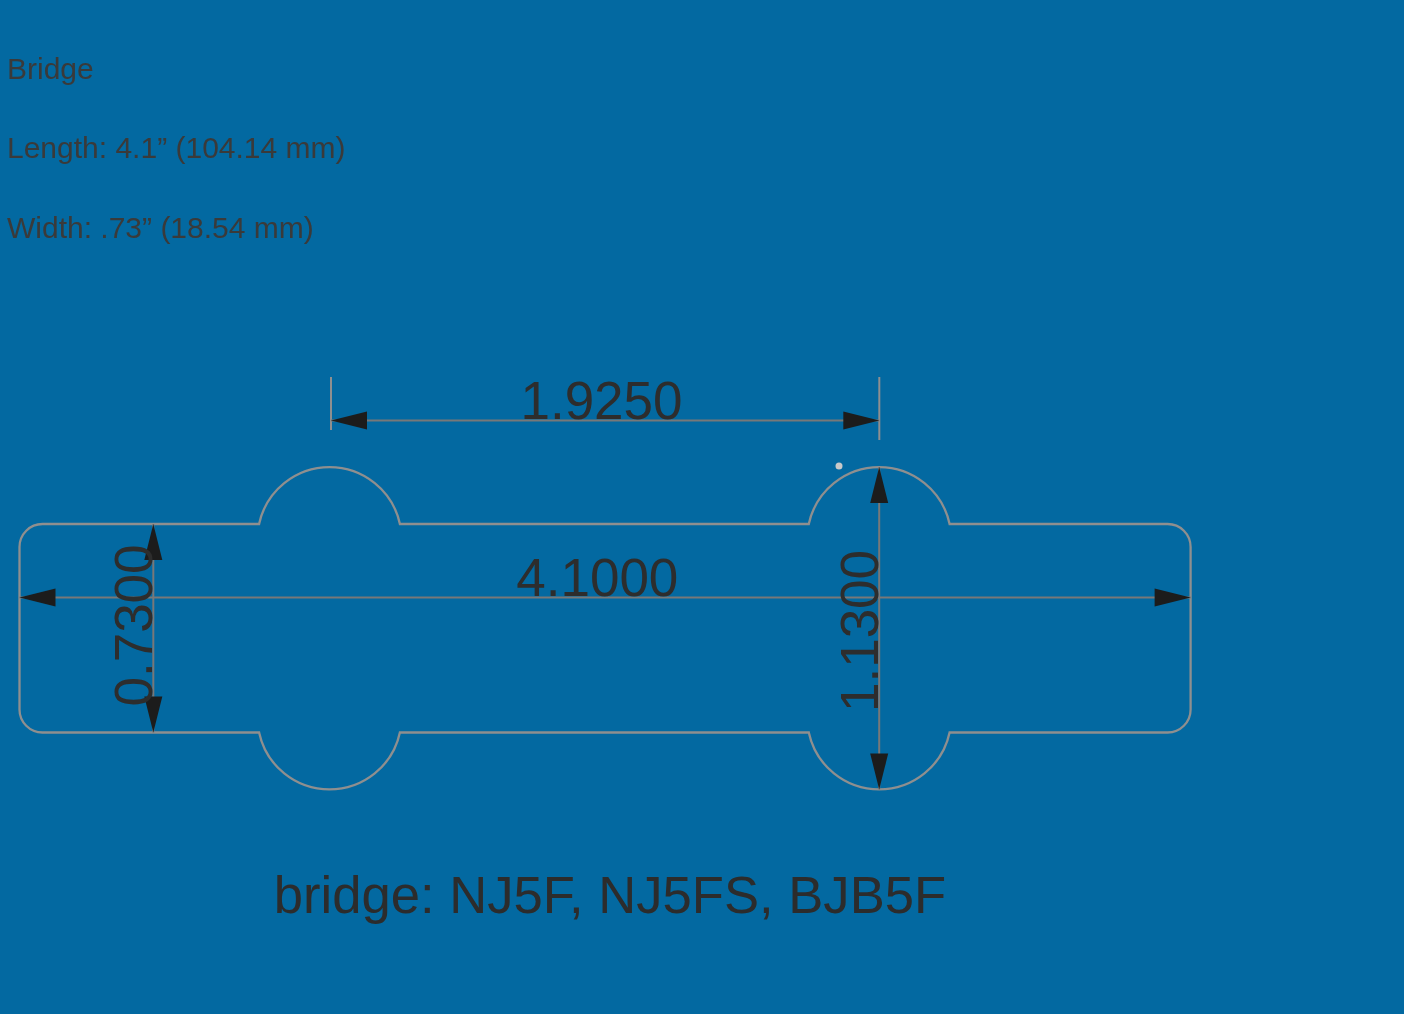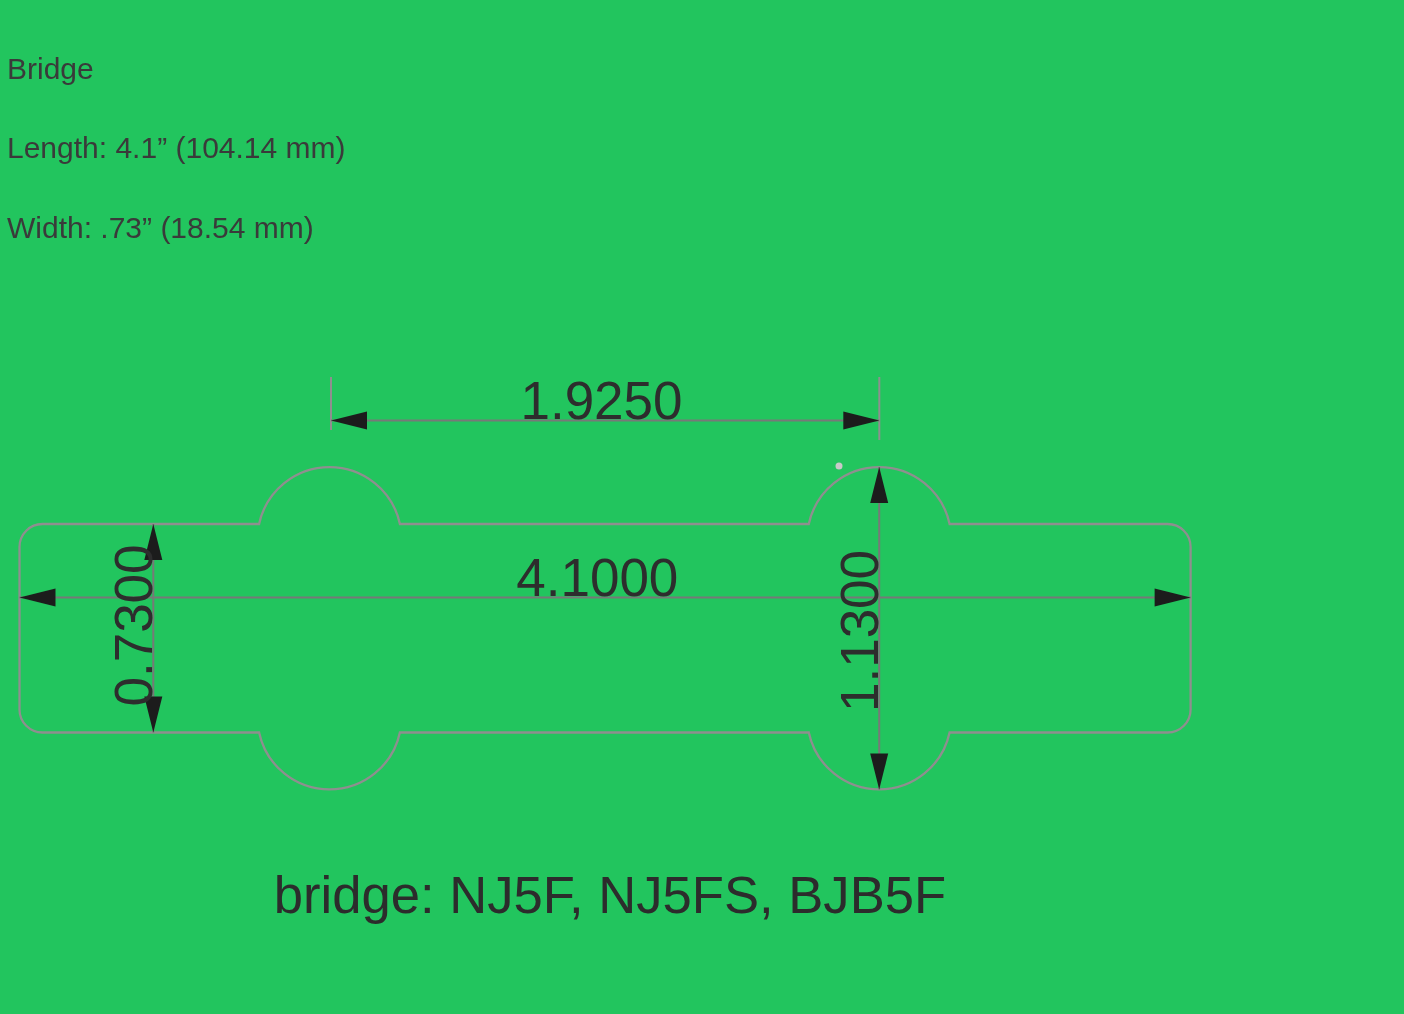--- a/index.html
+++ b/index.html
@@ -1,16 +1,16 @@
 <!DOCTYPE html>
 <html><head>
 <meta charset="utf-8">
 <style>
   html,body{margin:0;padding:0;background:#ffffff;}
-  #page{position:relative;width:1404px;height:1014px;background:#22c55e;overflow:hidden;
+  #page{position:relative;width:1404px;height:1014px;background:#0369a1;overflow:hidden;
         font-family:"Liberation Sans",sans-serif;}
   svg{position:absolute;left:0;top:0;}
   text{font-family:"Liberation Sans",sans-serif;}
 </style>
 </head>
 <body>
 <div id="page">
 <svg width="1404" height="1014" viewBox="0 0 1404 1014">
 
   <text x="7" y="78.5" font-size="30" fill="#3a3a3a">Bridge</text>

